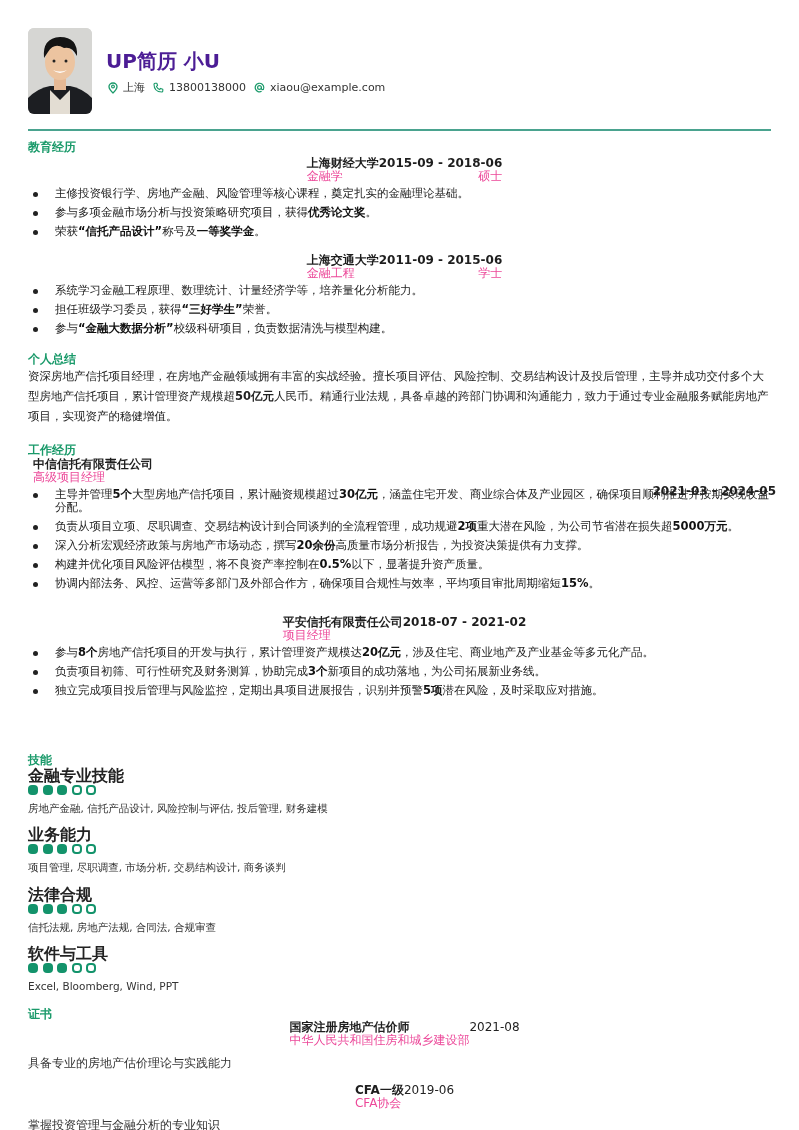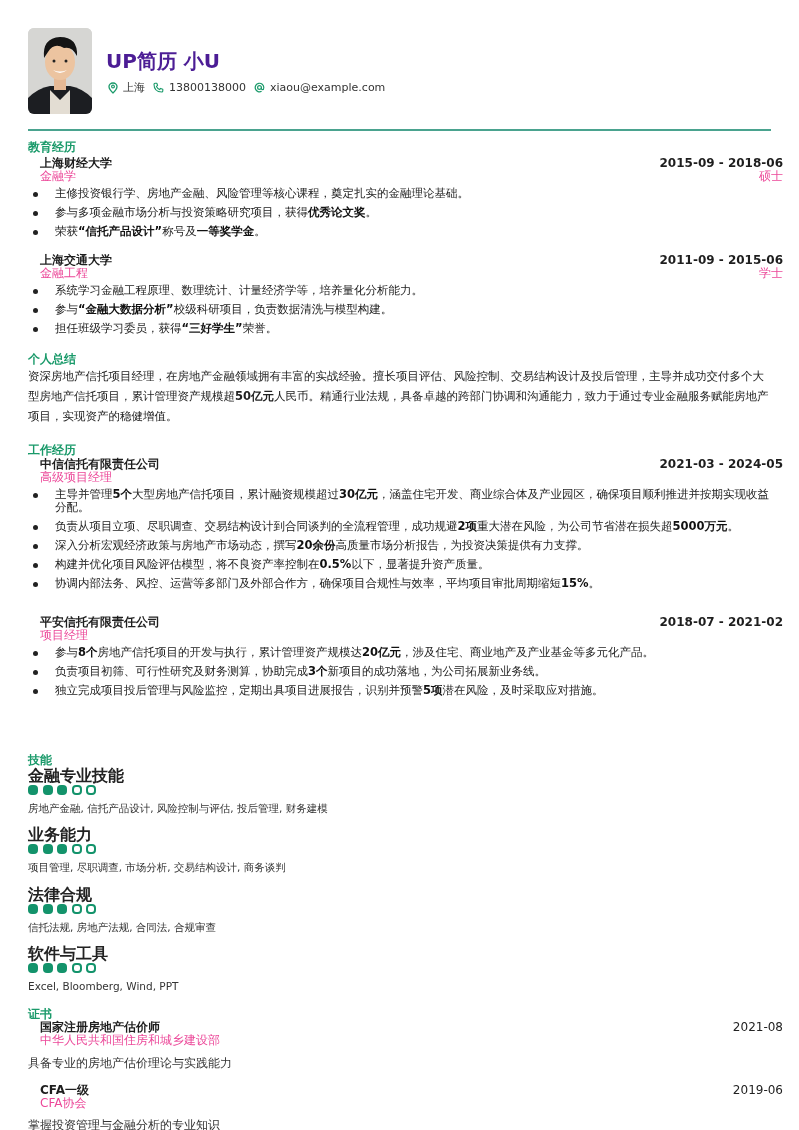--- a/index.html
+++ b/index.html
@@ -10,21 +10,21 @@
   
   .header { position: absolute; left: 0; top: 28px; width: 743px; height: 86px; }
   .photo { position: absolute; left: 0; top: 0; width: 64px; height: 86px; border-radius: 6px; overflow: hidden; background: #d8d8d6; }
   .name { position: absolute; left: 78px; top: 47px; font-size: 20px; font-weight: 600; color: #4c1d95; line-height: 26px; }
   .contacts { position: absolute; left: 80px; top: 80px; display: flex; align-items: center; font-size: 11px; color: #333; }
   .contact { display: flex; align-items: center; margin-right: 8px; }
   .contact svg { margin-right: 5px; }
   .divider { position: absolute; left: 0; top: 129px; width: 743px; height: 2px; background: #4aa38f; }
 
   .section-title { position: absolute; font-size: 12px; font-weight: 600; color: #1a9a6a; line-height: 14px; }
-  .row { position: absolute; left: 12px; width: 743px; display: flex; justify-content: space-between; }
+  .row { position: absolute; left: 5px; width: 743px; display: flex; justify-content: center; }
   .bold { font-weight: 700; font-size: 12px; color: #1e1e1e; line-height: 14px; }
   .sub { font-size: 12px; color: #ec4899; line-height: 13px; }
   .right { text-align: right; }
   ul.bullets { position: absolute; left: 0; width: 743px; list-style: none; }
   ul.bullets li { position: relative; padding-left: 27px; font-size: 11.5px; color: #222; line-height: 13px; margin-bottom: 6px; }
   ul.bullets li::before { content: ""; position: absolute; left: 5px; top: 5px; width: 5px; height: 5px; border-radius: 50%; background: #222; }
   ul.bullets li b { font-weight: 700; color: #111; }
   .para { position: absolute; left: 0; width: 743px; font-size: 11.5px; line-height: 20px; color: #222; }
   .skill-name { position: absolute; left: 0; font-size: 16px; font-weight: 600; color: #222; }
   .dots { position: absolute; left: 0; display: flex; }
@@ -104,30 +104,30 @@
       <div class="bold">上海交通大学</div>
       <div class="sub">金融工程</div>
     </div>
     <div class="right">
       <div class="bold">2011-09 - 2015-06</div>
       <div class="sub">学士</div>
     </div>
   </div>
   <ul class="bullets" style="top:284px;">
       <li><span>系统学习金融工程原理、数理统计、计量经济学等，培养量化分析能力。</span></li>
+      <li><span>担任班级学习委员，获得</span><b>“三好学生”</b><span>荣誉。</span></li>
       <li><span>参与</span><b>“金融大数据分析”</b><span>校级科研项目，负责数据清洗与模型构建。</span></li>
-      <li><span>担任班级学习委员，获得</span><b>“三好学生”</b><span>荣誉。</span></li>
     </ul>
 
   <div class="section-title" style="top:352px;">个人总结</div>
   <div class="para" style="top:366px;"><span>资深房地产信托项目经理，在房地产金融领域拥有丰富的实战经验。擅长项目评估、风险控制、交易结构设计及投后管理，主导并成功交付多个大型房地产信托项目，累计管理资产规模超</span><b>50亿元</b><span>人民币。精通行业法规，具备卓越的跨部门协调和沟通能力，致力于通过专业金融服务赋能房地产项目，实现资产的稳健增值。</span></div>
 
   <div class="section-title" style="top:443px;">工作经历</div>
 
-  <div class="row" style="top:457px;">
+  <div class="row" style="top:457px;flex-direction:column;">
     <div>
       <div class="bold">中信信托有限责任公司</div>
       <div class="sub">高级项目经理</div>
     </div>
     <div class="right">
       <div class="bold">2021-03 - 2024-05</div>
     </div>
   </div>
   <ul class="bullets" style="top:488px;">
       <li><span>主导并管理</span><b>5个</b><span>大型房地产信托项目，累计融资规模超过</span><b>30亿元</b><span>，涵盖住宅开发、商业综合体及产业园区，确保项目顺利推进并按期实现收益分配。</span></li>

